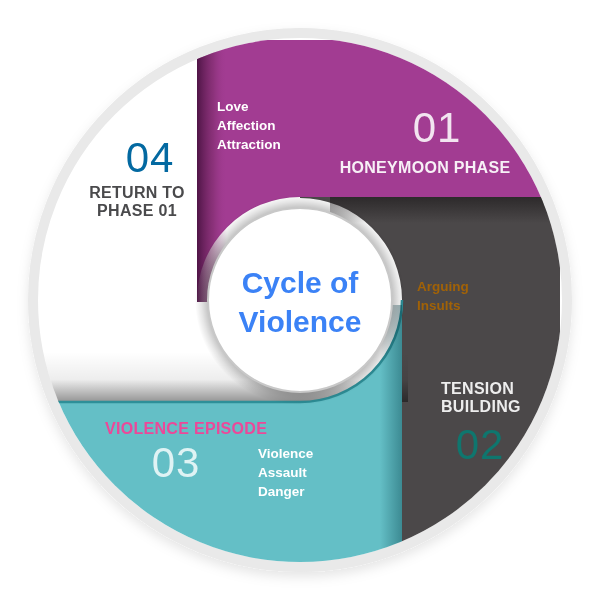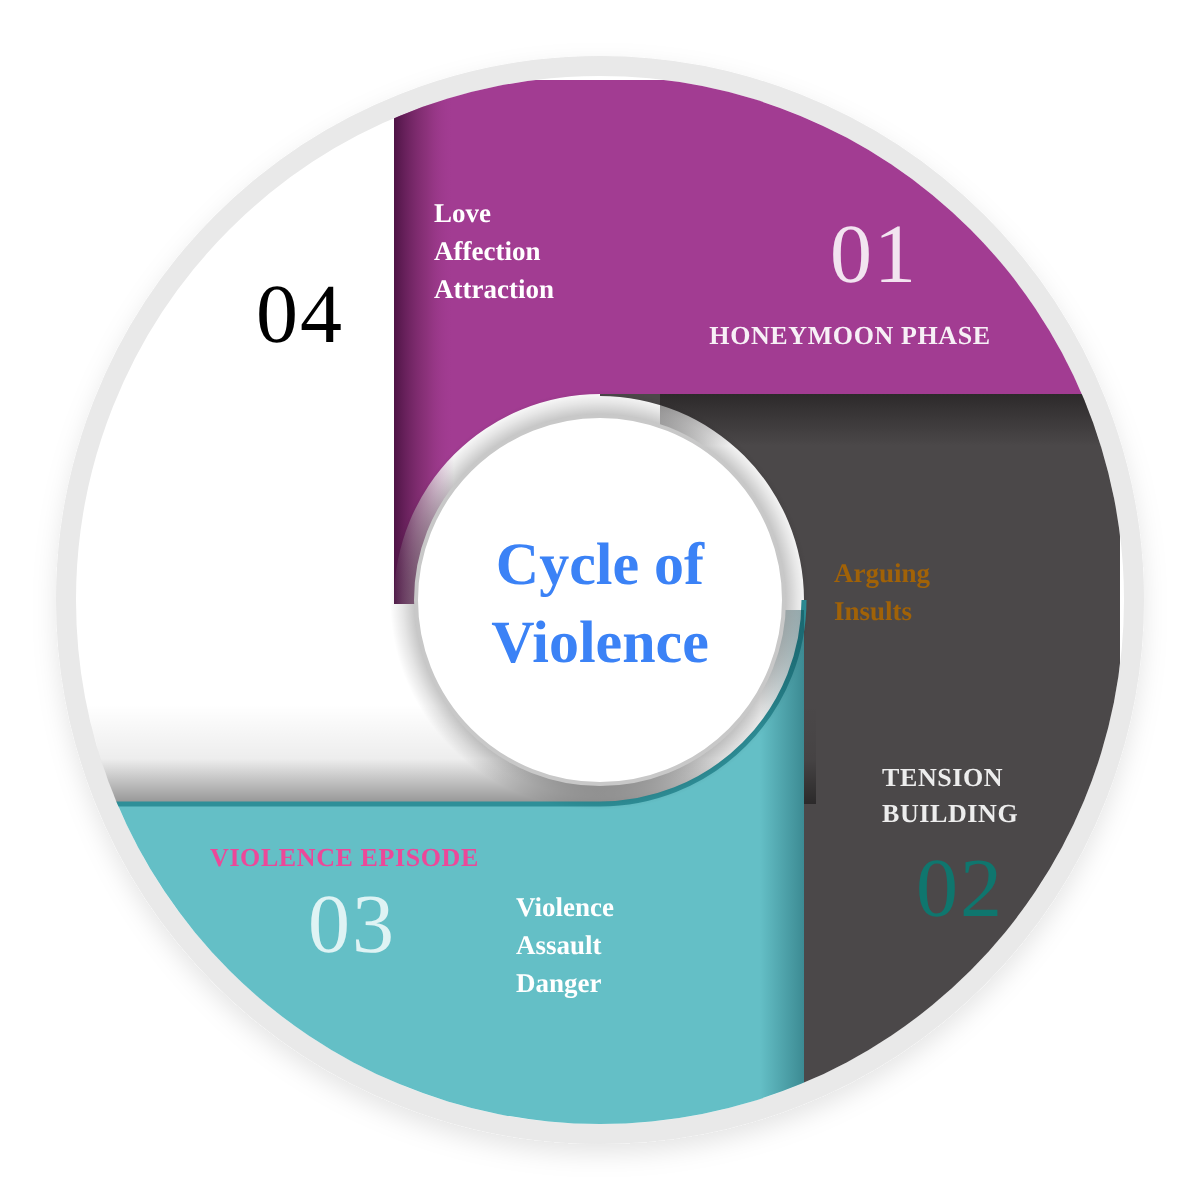--- a/index.html
+++ b/index.html
@@ -1,22 +1,22 @@
 <!DOCTYPE html>
 <html><head>
 <meta charset="utf-8">
 <style>
   html,body{margin:0;padding:0;background:#ffffff;}
   .stage{position:relative;width:600px;height:600px;background:#ffffff;overflow:hidden;
          font-family:"Liberation Sans","DejaVu Sans",sans-serif;}
   .stage svg{position:absolute;left:0;top:0;}
-  .txt{position:absolute;white-space:nowrap;font-family:Liberation Serif, serif;}
+  .txt{position:absolute;white-space:nowrap;}
   .items{font-size:13.5px;font-weight:bold;line-height:19px;}
   .num{font-size:42px;font-weight:300;line-height:42px;letter-spacing:1px;}
-  .pname{font-size:13px;font-weight:bold;line-height:19px;letter-spacing:.3px;}
+  .pname{font-size:16px;font-weight:bold;line-height:19px;letter-spacing:.3px;}
   .center-title{font-size:30px;font-weight:bold;line-height:39px;color:#3b82f6;text-align:center;}
   .cx{transform:translateX(-50%);}
 </style>
 </head>
 <body>
 
 <div class="stage">
 
   <svg width="600" height="600" viewBox="0 0 600 600">
     <defs>
@@ -97,15 +97,19 @@
   <div class="txt num cx" style="left:480px;top:424px;color:#0f766e;">02</div>
 
   <div class="txt pname" style="left:105px;top:419px;color:#ec4899;">VIOLENCE EPISODE</div>
   <div class="txt num cx" style="left:176px;top:442px;color:#DFF3F4;">03</div>
   <div class="txt items" style="left:258px;top:444px;color:#FFFFFF;">
     <div>Violence</div>
     <div>Assault</div>
     <div>Danger</div>
   </div>
 
-  <div class="txt num cx" style="left:150px;top:137px;color:#000000;">04</div>
+  <div class="txt num cx" style="left:150px;top:137px;color:#0369a1;">04</div>
+  <div class="txt pname cx" style="left:137px;top:184px;line-height:18px;color:#4A4A4C;text-align:center;">
+    <div>RETURN TO</div>
+    <div>PHASE 01</div>
+  </div>
 
 </div>
 
 </body></html>

